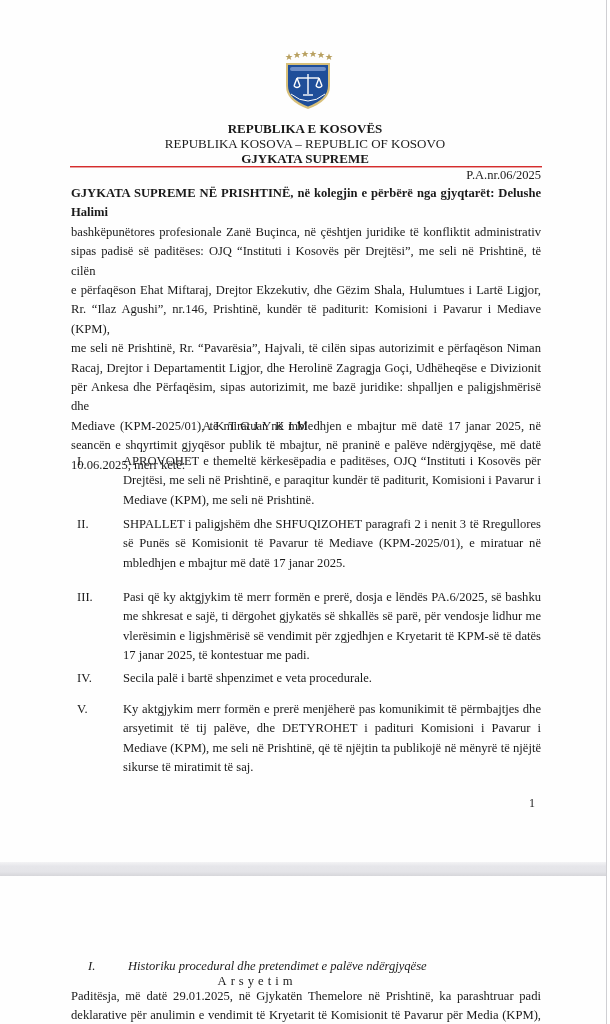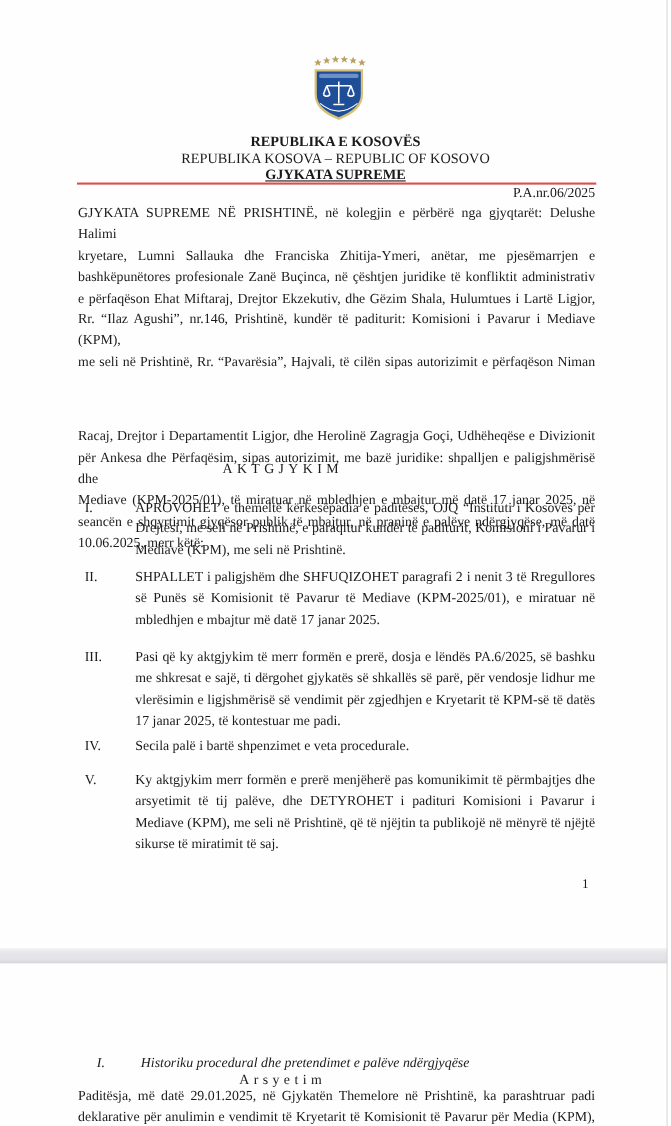--- a/index.html
+++ b/index.html
@@ -71,32 +71,32 @@
     <line x1="14" y1="28" x2="17" y2="36"></line>
     <line x1="36" y1="28" x2="33" y2="36"></line>
     <line x1="36" y1="28" x2="39" y2="36"></line>
     <line x1="20" y1="45" x2="30" y2="45"></line>
   </g>
   <path d="M8,44 Q25,58 42,44" stroke="#ffffff" stroke-width="1" fill="none"></path>
 </svg>
 
 <div class="hdr bold" style="top:121px;">REPUBLIKA E KOSOVËS</div>
 <div class="hdr" style="top:136px;">REPUBLIKA KOSOVA – REPUBLIC OF KOSOVO</div>
-<div class="hdr bold" style="top:151px;text-decoration:underline;">GJYKATA SUPREME</div>
+<div class="hdr bold" style="top:151px;">GJYKATA SUPREME</div>
 <div class="rule"></div>
 <div class="caseno">P.A.nr.06/2025</div>
 
 <div class="para" style="top:184px;">
-  <div style="text-align:justify;text-align-last:justify;">GJYKATA SUPREME NË PRISHTINË, në kolegjin e përbërë nga gjyqtarët: Delushe Halimi</div>
-  <div style="text-align:justify;text-align-last:justify;">kryetare, Lumni Sallauka dhe Franciska Zhitija-Ymeri, anëtar, me pjesëmarrjen e</div>
+  <div style="text-align:justify;text-align-last:justify;font-weight:bold;">GJYKATA SUPREME NË PRISHTINË, në kolegjin e përbërë nga gjyqtarët: Delushe Halimi</div>
   <div style="text-align:justify;text-align-last:justify;">bashkëpunëtores profesionale Zanë Buçinca, në çështjen juridike të konfliktit administrativ</div>
+  <div style="text-align:justify;text-align-last:justify;">sipas padisë së paditëses: OJQ “Instituti i Kosovës për Drejtësi”, me seli në Prishtinë, të cilën</div>
   <div style="text-align:justify;text-align-last:justify;">e përfaqëson Ehat Miftaraj, Drejtor Ekzekutiv,  dhe Gëzim Shala, Hulumtues i Lartë Ligjor,</div>
   <div style="text-align:justify;text-align-last:justify;">Rr. “Ilaz Agushi”, nr.146, Prishtinë, kundër të paditurit: Komisioni i Pavarur i Mediave (KPM),</div>
   <div style="text-align:justify;text-align-last:justify;">me seli në Prishtinë, Rr. “Pavarësia”, Hajvali, të cilën sipas autorizimit e përfaqëson Niman</div>
-  <div style="text-align:justify;text-align-last:justify;margin-top:48px;">Racaj, Drejtor i Departamentit Ligjor, dhe Herolinë Zagragja Goçi, Udhëheqëse e Divizionit</div>
+  <div style="text-align:justify;text-align-last:justify;">Racaj, Drejtor i Departamentit Ligjor, dhe Herolinë Zagragja Goçi, Udhëheqëse e Divizionit</div>
   <div style="text-align:justify;text-align-last:justify;">për Ankesa dhe Përfaqësim, sipas autorizimit, me bazë juridike: shpalljen e paligjshmërisë dhe</div>
   <div style="text-align:justify;text-align-last:justify;">Mediave (KPM-2025/01), të miratuar në mbledhjen e mbajtur më datë 17 janar 2025, në</div>
   <div style="text-align:justify;text-align-last:justify;">seancën e shqyrtimit gjyqësor publik të mbajtur, në praninë e palëve ndërgjyqëse, më datë</div>
   <div>10.06.2025, merr këtë:</div>
 </div>
 
 <div class="heading-spaced" style="top:419px;">AKTGJYKIM</div>
 
 <div class="item" style="top:452px;">
   <span class="num">I.</span>

